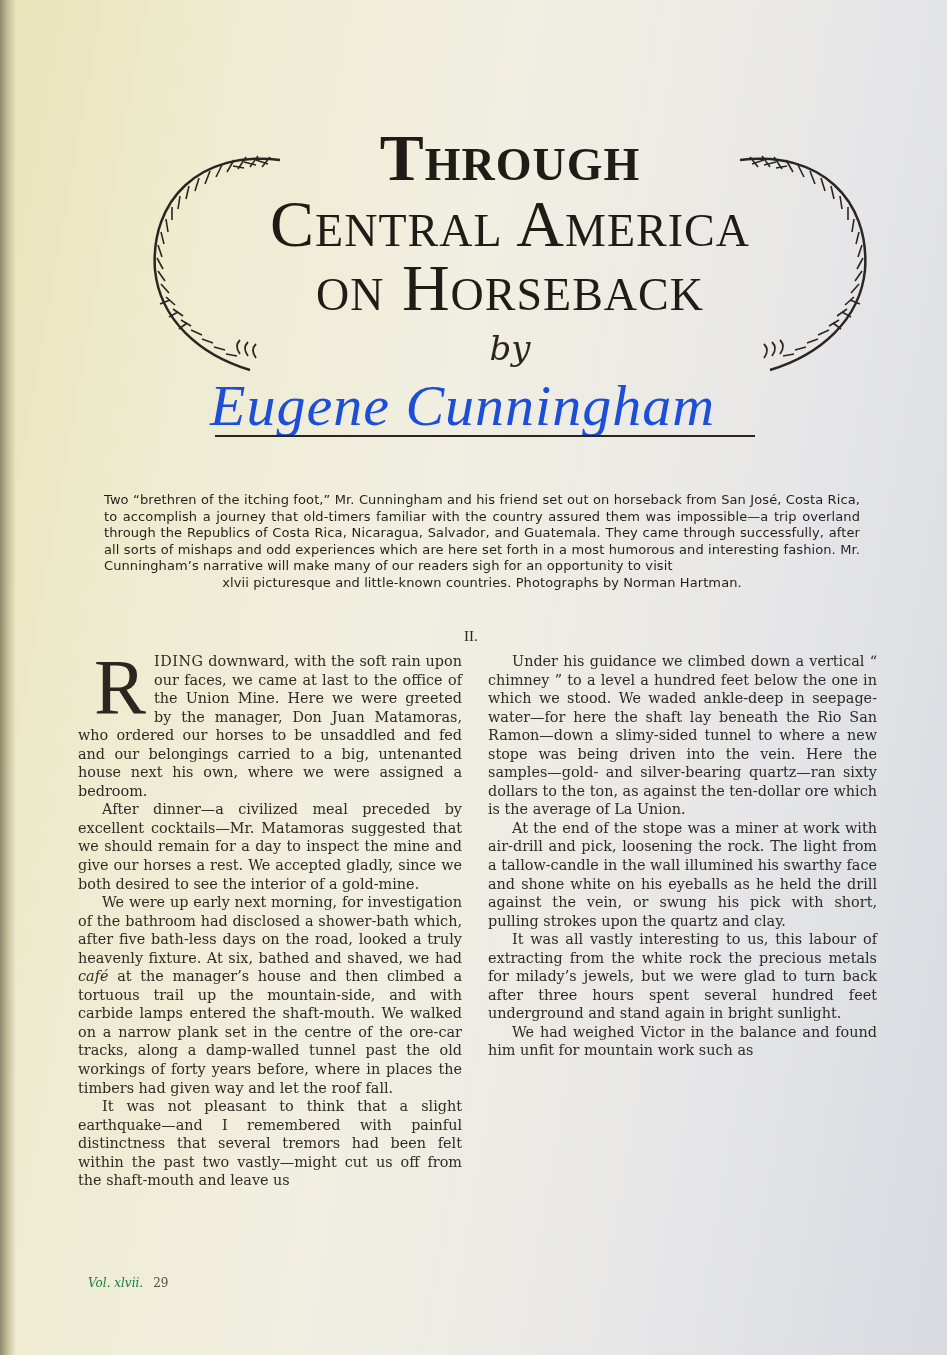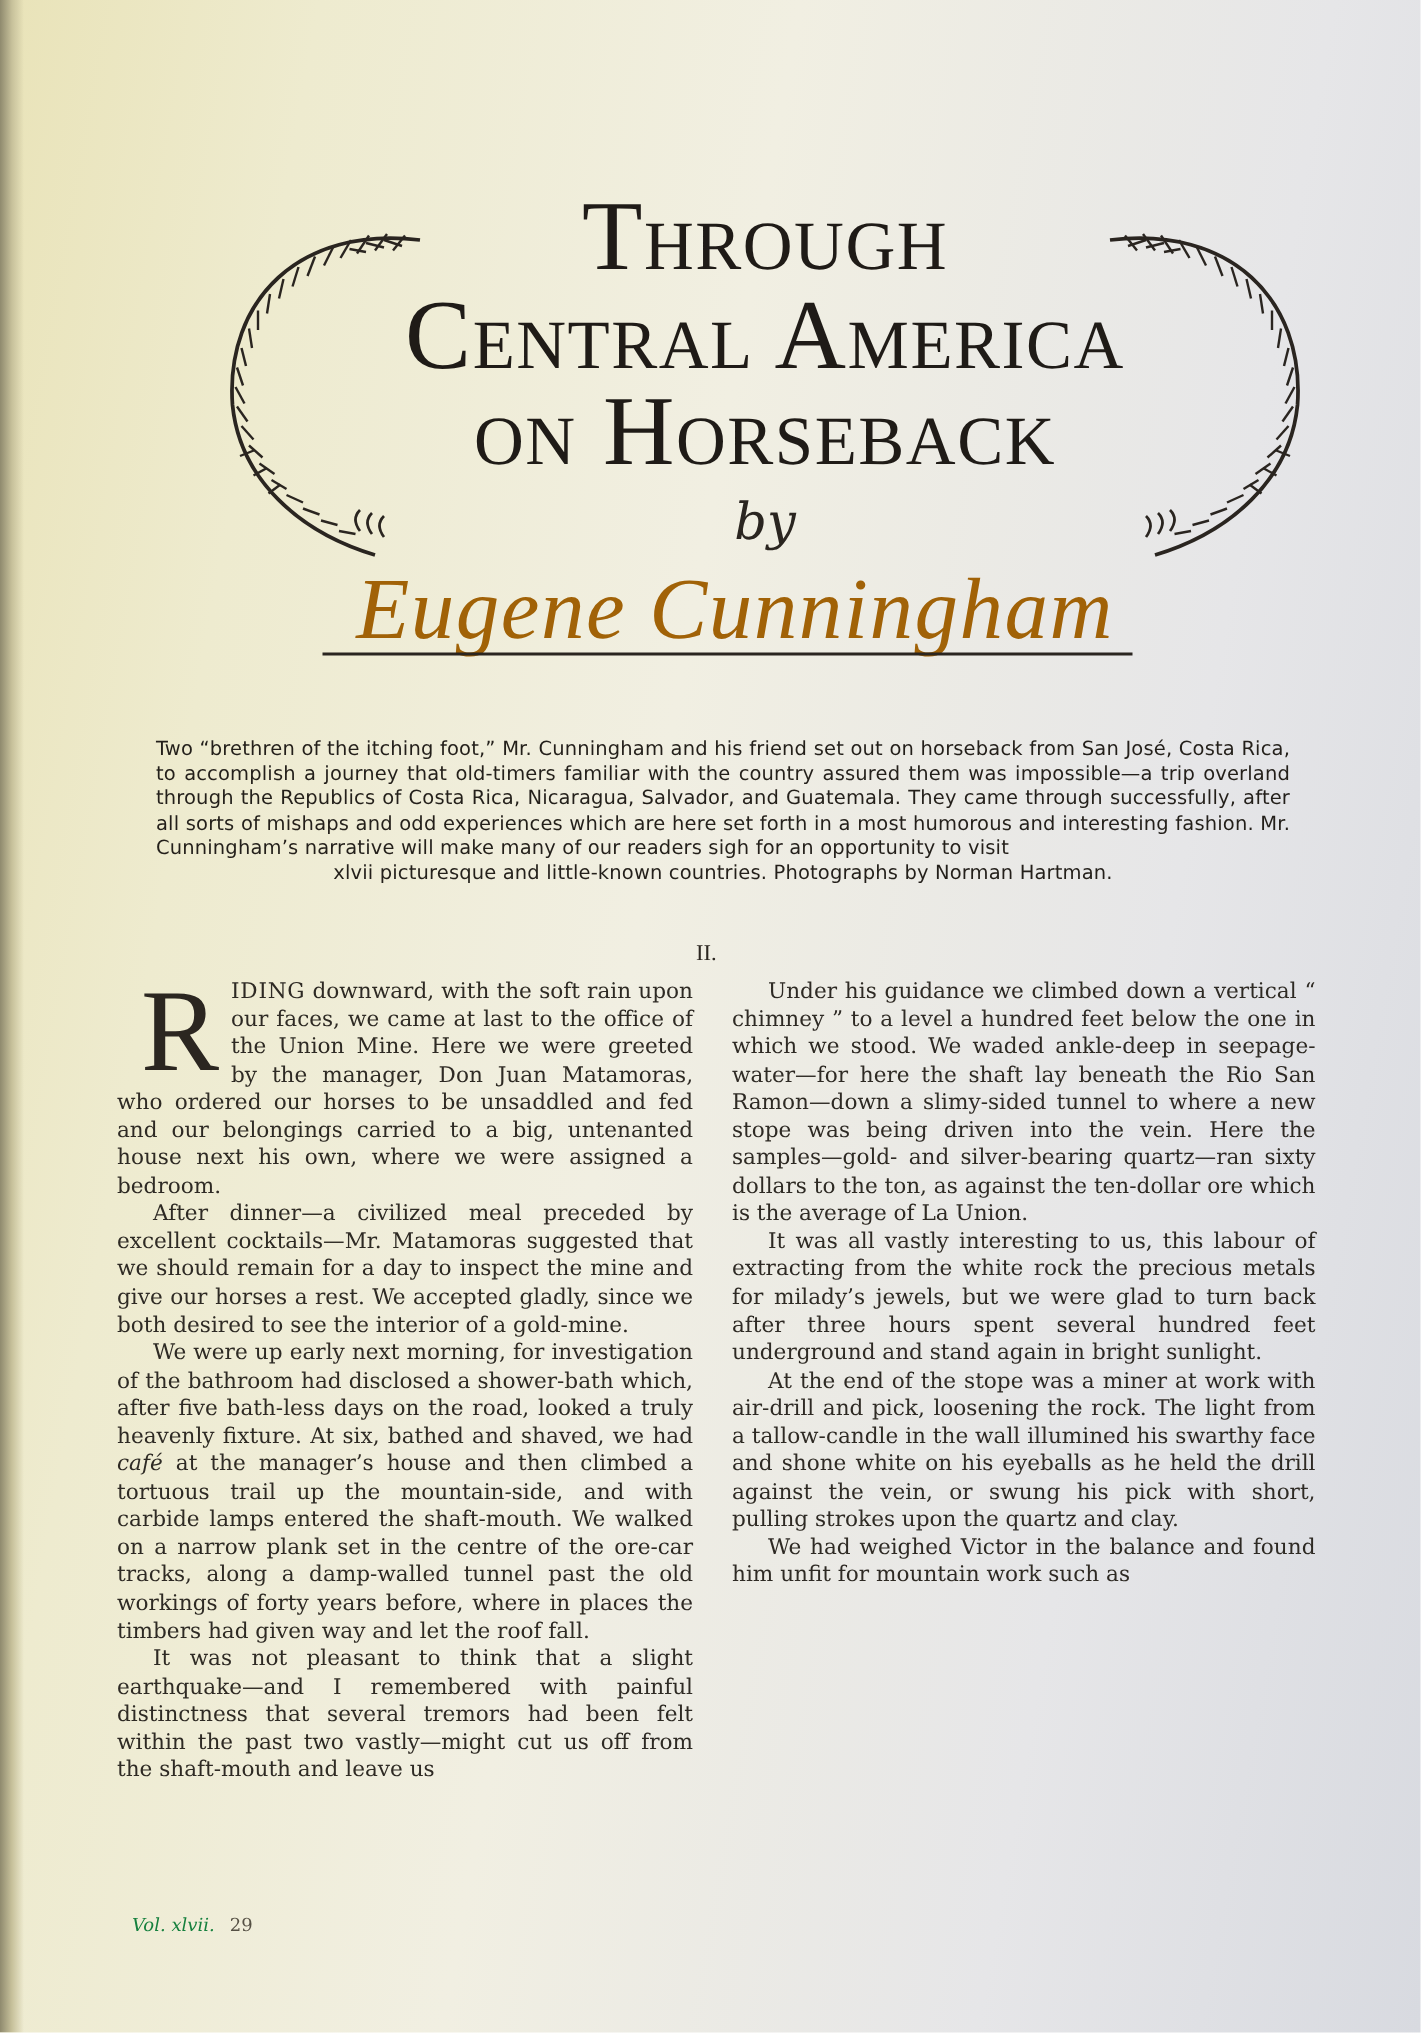--- a/index.html
+++ b/index.html
@@ -21,22 +21,22 @@
   .t2 { top: 66px; font-size: 66px; }
   .t3 { top: 130px; font-size: 66px; }
   .wreath { position: absolute; }
   .wreath.left { left: 0; top: 20px; }
   .wreath.right { right: 0; top: 20px; }
   .by-word {
     position: absolute; left: 320px; top: 208px; width: 100px; text-align: center;
     font-family: "DejaVu Serif", serif; font-style: italic; font-size: 34px; color: #2a2520;
   }
   .author {
-    position: absolute; left: 70px; top: 252px; width: 560px; text-align: center;
-    font-family: "Liberation Serif", serif; font-style: italic; font-size: 58px; color: #a16207;
+    position: absolute; left: 70px; top: 252px; width: 560px; 
+    font-family: "Liberation Serif", serif; font-style: italic; font-size: 58px; color: #1d4ed8;
     letter-spacing: 1px;
   }
   .author-underline {
     position: absolute; left: 75px; top: 315px; width: 540px; height: 2px; background: #2a2520;
   }
   .intro {
     position: absolute; left: 104px; top: 492px; width: 756px;
     font-family: "DejaVu Sans", sans-serif; font-weight: normal; font-size: 13px;
     line-height: 16.6px; text-align: justify; color: #231f1a; letter-spacing: 0.1px;
   }
@@ -141,21 +141,21 @@
         <path d="M38 172 l -9 5"></path>
         <path d="M47 183 l -8 6"></path>
     </g>
     <g stroke="#2a2520" stroke-width="1.8" fill="none">
       <path d="M100 214 q -6 -8 0 -14"></path>
         <path d="M108 216 q -6 -8 0 -14"></path>
         <path d="M116 218 q -6 -8 0 -14"></path>
     </g>
   </svg>
 
-  <div class="title-line t1" style="font-variant: small-caps;">Through</div>
+  <div class="title-line t1" style="font-variant: small-caps; font-weight: bold;">Through</div>
   <div class="title-line t2" style="font-variant: small-caps;">Central America</div>
   <div class="title-line t3" style="font-variant: small-caps;">on Horseback</div>
   <div class="by-word">by</div>
   <div class="author">Eugene Cunningham</div>
   <div class="author-underline"></div>
 </div>
 
 <div class="intro">
   <div>Two “brethren of the itching foot,” Mr. Cunningham and his friend set out on horseback from San José, Costa Rica, to accomplish a journey that old-timers familiar with the country assured them was impossible—a trip overland through the Republics of Costa Rica, Nicaragua, Salvador, and Guatemala. They came through successfully, after all sorts of mishaps and odd experiences which are here set forth in a most humorous and interesting fashion. Mr. Cunningham’s narrative will make many of our readers sigh for an opportunity to visit</div>
   <div class="last">xlvii picturesque and little-known countries. Photographs by Norman Hartman.</div>
@@ -165,20 +165,20 @@
 
 <div class="col left">
   <p class="noindent"><span class="dropcap">R</span><span class="smallcaps">IDING</span><span> downward, with the soft rain upon our faces, we came at last to the office of the Union Mine. Here we were greeted by the manager, Don Juan Matamoras, who ordered our horses to be unsaddled and fed and our belongings carried to a big, untenanted house next his own, where we were assigned a bedroom.</span></p>
   <p>After dinner—a civilized meal preceded by excellent cocktails—Mr. Matamoras suggested that we should remain for a day to inspect the mine and give our horses a rest. We accepted gladly, since we both desired to see the interior of a gold-mine.</p>
   <p><span>We were up early next morning, for investigation of the bathroom had disclosed a shower-bath which, after five bath-less days on the road, looked a truly heavenly fixture. At six, bathed and shaved, we had </span><i>café</i><span> at the manager’s house and then climbed a tortuous trail up the mountain-side, and with carbide lamps entered the shaft-mouth. We walked on a narrow plank set in the centre of the ore-car tracks, along a damp-walled tunnel past the old workings of forty years before, where in places the timbers had given way and let the roof fall.</span></p>
   <p>It was not pleasant to think that a slight earthquake—and I remembered with painful distinctness that several tremors had been felt within the past two vastly—might cut us off from the shaft-mouth and leave us</p>
 </div>
 
 <div class="col right">
   <p>Under his guidance we climbed down a vertical “ chimney ” to a level a hundred feet below the one in which we stood. We waded ankle-deep in seepage-water—for here the shaft lay beneath the Rio San Ramon—down a slimy-sided tunnel to where a new stope was being driven into the vein. Here the samples—gold- and silver-bearing quartz—ran sixty dollars to the ton, as against the ten-dollar ore which is the average of La Union.</p>
+  <p>At the end of the stope was a miner at work with air-drill and pick, loosening the rock. The light from a tallow-candle in the wall illumined his swarthy face and shone white on his eyeballs as he held the drill against the vein, or swung his pick with short, pulling strokes upon the quartz and clay.</p>
   <p>It was all vastly interesting to us, this labour of extracting from the white rock the precious metals for milady’s jewels, but we were glad to turn back after three hours spent several hundred feet underground and stand again in bright sunlight.</p>
-  <p>At the end of the stope was a miner at work with air-drill and pick, loosening the rock. The light from a tallow-candle in the wall illumined his swarthy face and shone white on his eyeballs as he held the drill against the vein, or swung his pick with short, pulling strokes upon the quartz and clay.</p>
   <p>We had weighed Victor in the balance and found him unfit for mountain work such as</p>
 </div>
 
 <div class="folio">
   <span class="vol">Vol. xlvii.</span><span>29</span>
 </div>
 
 </body></html>

